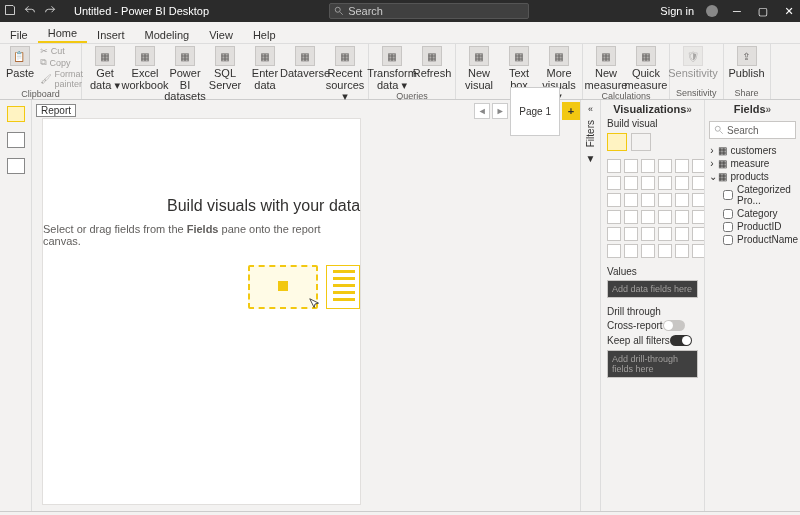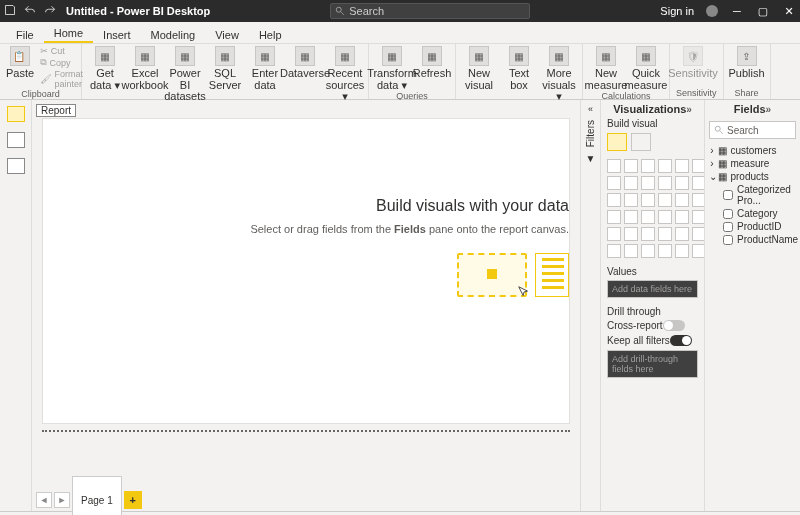--- a/index.html
+++ b/index.html
@@ -1,40 +1,40 @@
 <!DOCTYPE html>
 <html><head>
 <meta charset="utf-8">
 <style>
 * { margin:0; padding:0; box-sizing:border-box; font-family:"Segoe UI",Arial,sans-serif; }
 body { width:800px; height:515px; background:#f3f2f1; overflow:hidden; font-size:11px; color:#323130; }
 .titlebar { height:22px; background:#2b2b2b; color:#fff; display:flex; align-items:center; padding:0 4px; font-size:11px; }
 .titlebar .tb-left { display:flex; gap:8px; align-items:center; }
 .titlebar .tb-left svg { width:12px; height:12px; fill:#fff; }
-.titlebar .title { margin-left:2px;font-weight:bold; }
+.titlebar .title { margin-left:10px; }
 .titlebar .search { margin-left:120px; background:#404040; border:1px solid #555; border-radius:2px; height:16px; width:200px; display:flex; align-items:center; padding:0 4px; color:#ccc; gap:4px; }
 .titlebar .right { margin-left:auto; display:flex; align-items:center; gap:12px; }
 .titlebar .win-btn { width:14px; text-align:center; }
-.tabs { height:22px; background:#f3f2f1; display:flex; align-items:flex-end; padding-left:6px; border-bottom:1px solid #ddd; }
+.tabs { height:22px; background:#f3f2f1; display:flex; align-items:flex-end; border-bottom:1px solid #ddd; }
 .tab { padding:3px 10px 2px; color:#323130; cursor:pointer; }
 .tab.active { border-bottom:2px solid #f2c811; font-weight:400; }
 .ribbon { height:56px; background:#f3f2f1; display:flex; border-bottom:1px solid #ccc; }
 .rgroup { border-right:1px solid #ddd; padding:2px 6px 1px; display:flex; flex-direction:column; justify-content:space-between; }
 .rgroup .row { display:flex; gap:6px; align-items:flex-start; }
 .rbtn { display:flex; flex-direction:column; align-items:center; width:34px; cursor:pointer; }
 .rbtn .ico { width:20px; height:20px; background:#e1dfdd; border:1px solid #c8c6c4; display:flex; align-items:center; justify-content:center; font-size:10px; color:#605e5c; }
 .rbtn .lbl { font-size:11px; text-align:center; line-height:1.05; margin-top:2px; color:#323130; white-space:pre-line; }
 .rgroup .gname { font-size:9px; color:#605e5c; text-align:center; }
 .clipboard-col { display:flex; flex-direction:column; gap:1px; font-size:9px; color:#a19f9d; }
 .clipboard-col .cl { display:flex; align-items:center; gap:3px; }
 .main { display:flex; height:411px; }
 .leftrail { width:32px; background:#f3f2f1; border-right:1px solid #ddd; display:flex; flex-direction:column; align-items:center; padding-top:6px; gap:10px; }
 .leftrail .ricon { width:18px; height:16px; border:1px solid #888; background:#fff; cursor:pointer; }
 .leftrail .ricon.active { background:#fff3c2; border-color:#f2c811; }
-.canvas-area { flex:1; background:#f3f2f1; position:relative; display:flex; flex-direction:column; }
+.canvas-area { flex:1; background:#f3f2f1; position:relative; display:flex; flex-direction:row; }
 .report-tag { position:absolute; top:4px; left:4px; background:#fff; border:1px solid #888; padding:0 4px; font-size:10px; }
 .canvas { margin:18px 10px 6px 10px; flex:1; background:#fff; border:1px solid #e1dfdd; position:relative; display:flex; flex-direction:column; align-items:flex-end; padding-top:78px; }
 .canvas h2 { font-size:16px; font-weight:400; color:#323130; }
 .canvas p { font-size:11px; color:#605e5c; margin-top:8px; }
 .illus { margin-top:18px; display:flex; gap:8px; }
 .ill-card { width:70px; height:44px; border:2px dashed #f2c811; background:#fffbe6; border-radius:2px; position:relative; }
 .ill-cursor { position:absolute; right:-6px; bottom:-4px; width:14px; height:14px; }
 .ill-list { width:34px; height:44px; border:1px solid #f2c811; background:#fff; }
 .ill-list .ln { height:3px; background:#f2c811; margin:4px 4px 0 6px; }
 .dotted-sep { border-top:2px dotted #666; margin:0 10px; }

